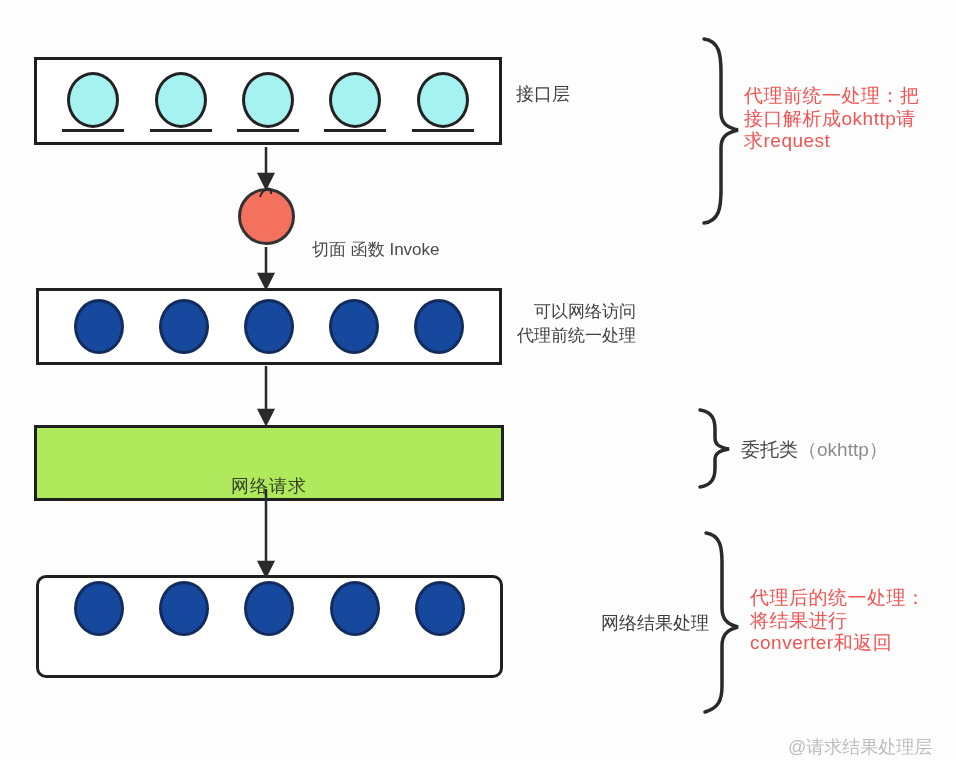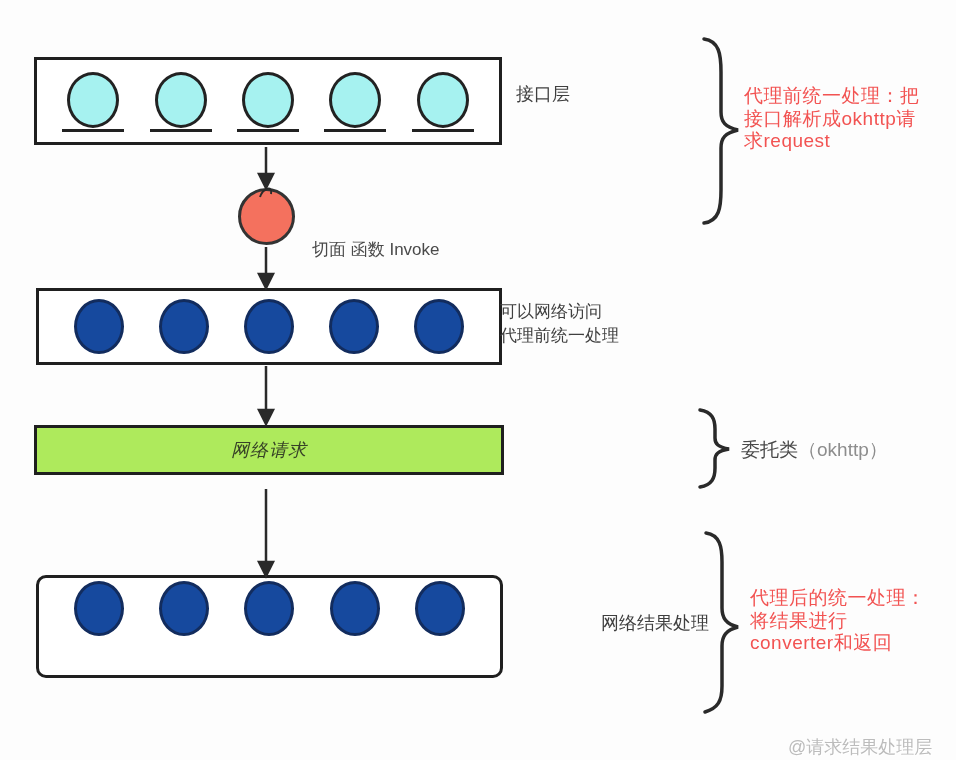--- a/index.html
+++ b/index.html
@@ -42,43 +42,43 @@
   #box-call {
     left: 36px; top: 288px; width: 466px; height: 77px;
     display: flex; justify-content: space-evenly; align-items: center;
   }
   .circle-navy {
     width: 50px; height: 55px; border-radius: 50%;
     background: #16499e; border: 3px solid #122c5e;
   }
 
   #box-network {
-    left: 34px; top: 425px; width: 470px; height: 50px;
+    left: 34px; top: 425px; width: 470px; height: 76px;
     background: #aeea5c;
-    display: flex; align-items: center; justify-content: center;
-    font-size: 18px; color: #374227; letter-spacing: 1px; font-style: italic;
+    display: flex; align-items: flex-end; justify-content: center;
+    font-size: 18px; color: #374227; letter-spacing: 1px;
   }
 
   #box-result {
     left: 36px; top: 575px; width: 467px; height: 103px;
     border-radius: 10px;
     display: flex; flex-direction: column; align-items: center;
   }
   #box-result .result-title {
     font-size: 19px; color: #8a8a8a; margin-top: 0px;
     text-shadow: 1px 1px 0 #ffffff; letter-spacing: 1px;
   }
   #box-result .circle-row {
     display: flex; justify-content: space-evenly; width: 100%; margin-top: 3px;
   }
 
   
   .side-label { position: absolute; font-size: 18px; color: #3f3f3f; white-space: nowrap; }
   #label-interface { left: 516px; top: 82px; }
-  #label-call { left: 500px; top: 300px; width: 136px; text-align: left; font-size: 17px; line-height: 24px; white-space: normal; }
+  #label-call { left: 500px; top: 300px; width: 136px; text-align: right; font-size: 17px; line-height: 24px; white-space: normal; }
   #label-invoke { left: 312px; top: 206px; font-size: 17px; color: #4a4a4a; margin-top: 32px; }
   #label-result { left: 575px; top: 611px; margin-left: 26px; }
 
   
   .red-note {
     position: absolute; color: #f25352;
     font-size: 19px; line-height: 22.5px; letter-spacing: 0.5px;
   }
   #anno-top { left: 744px; top: 85px; width: 216px; }
   #anno-bottom { left: 750px; top: 587px; width: 212px; }

